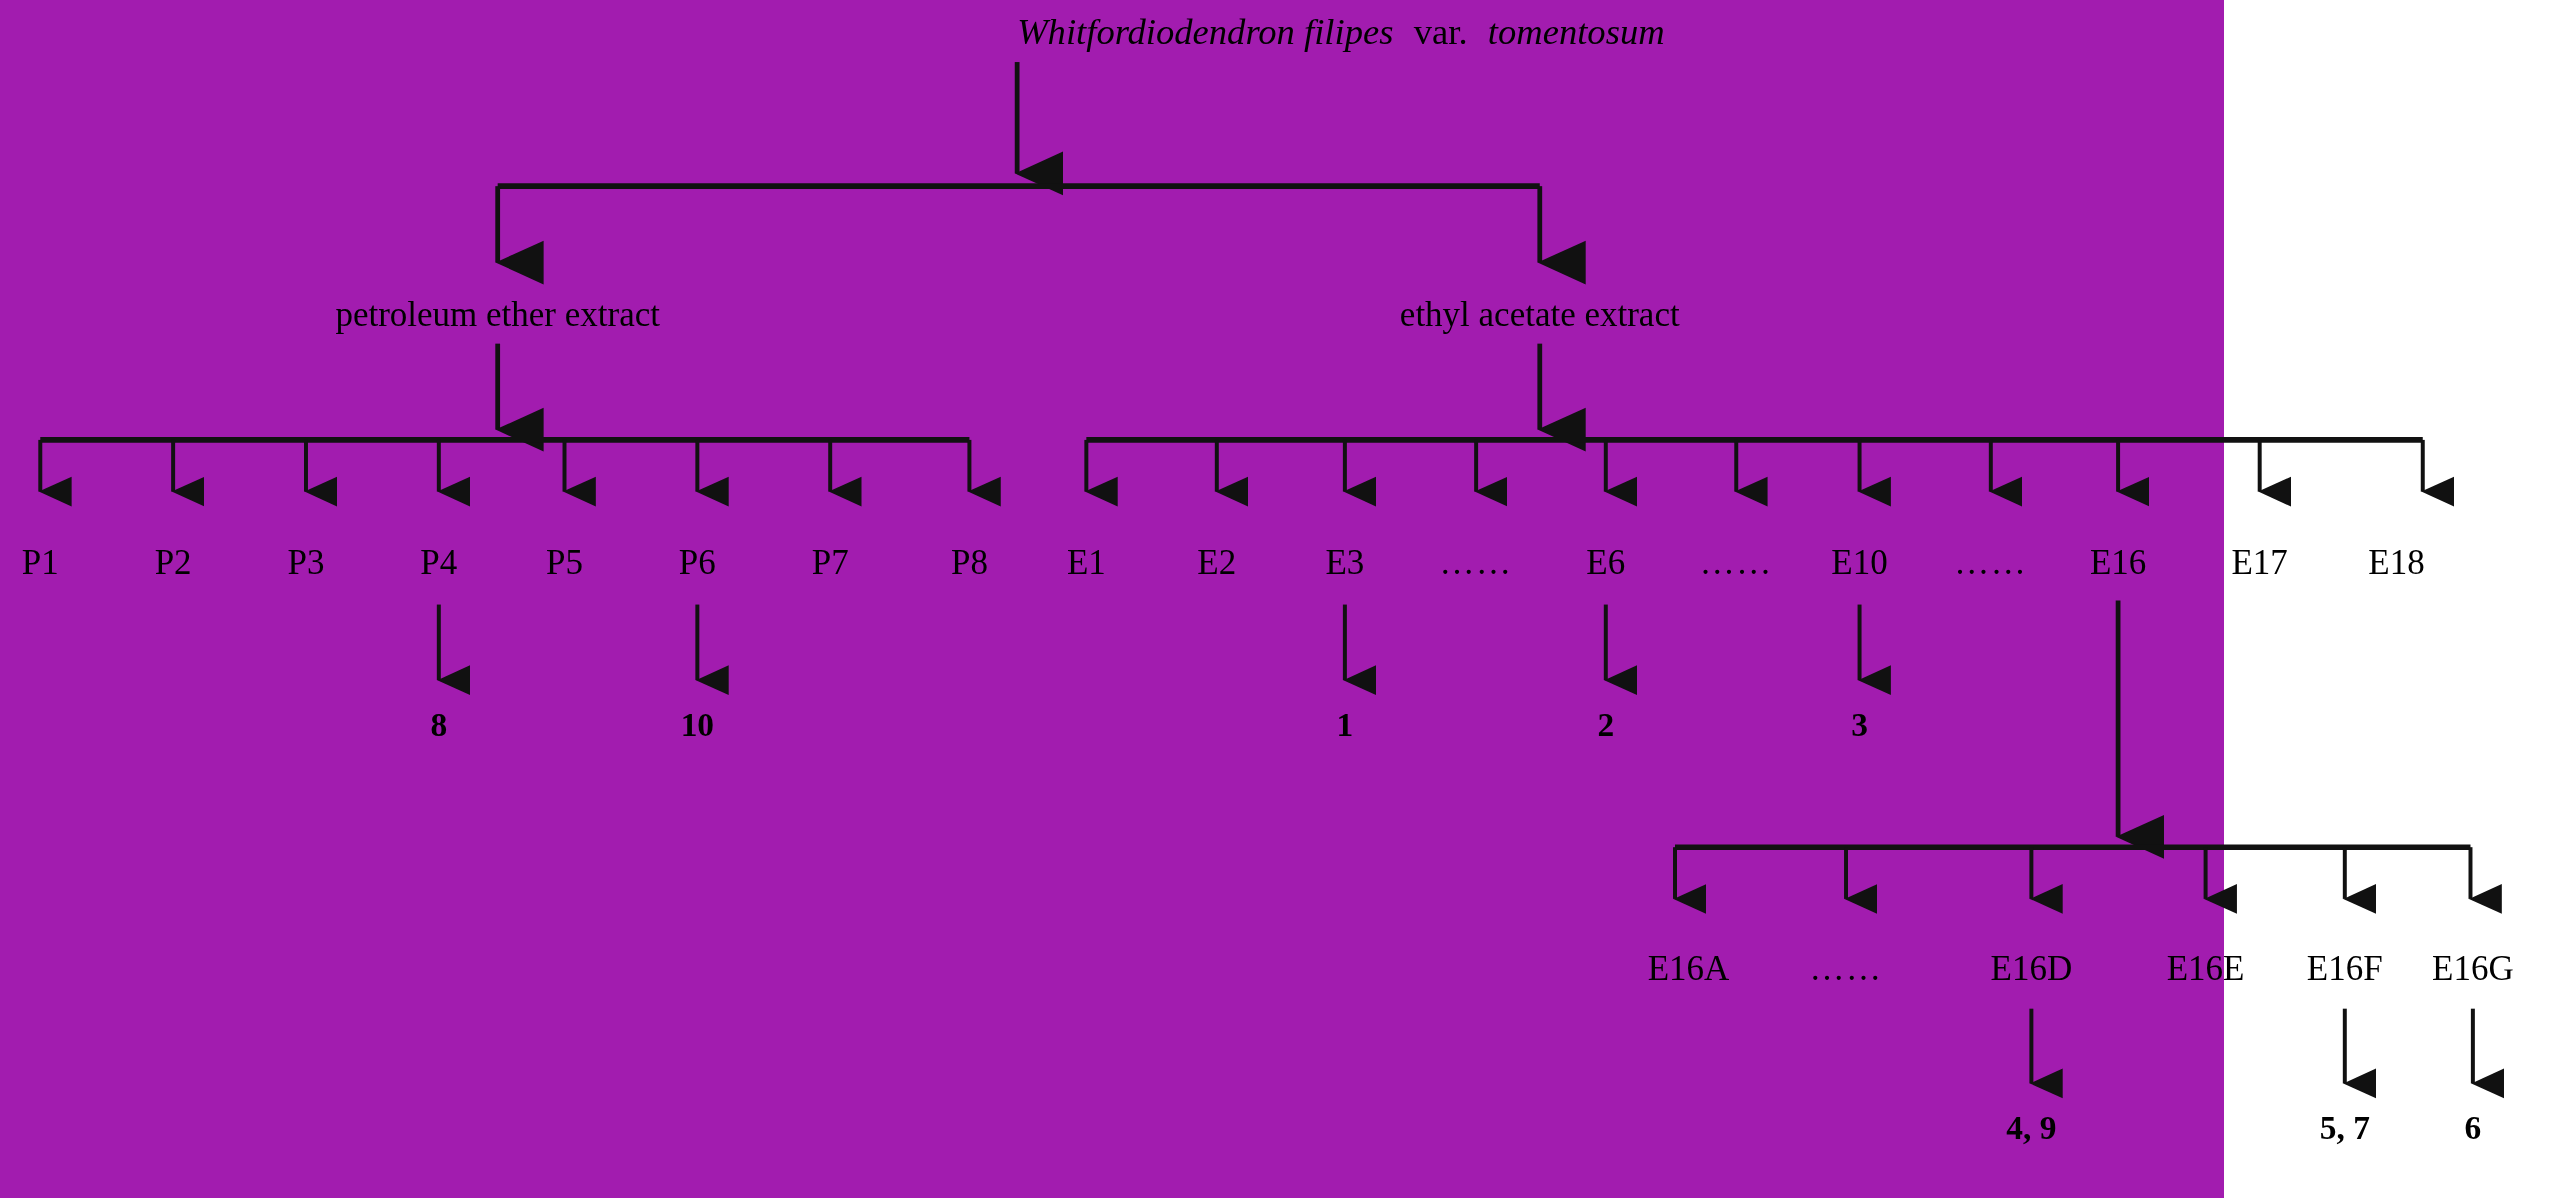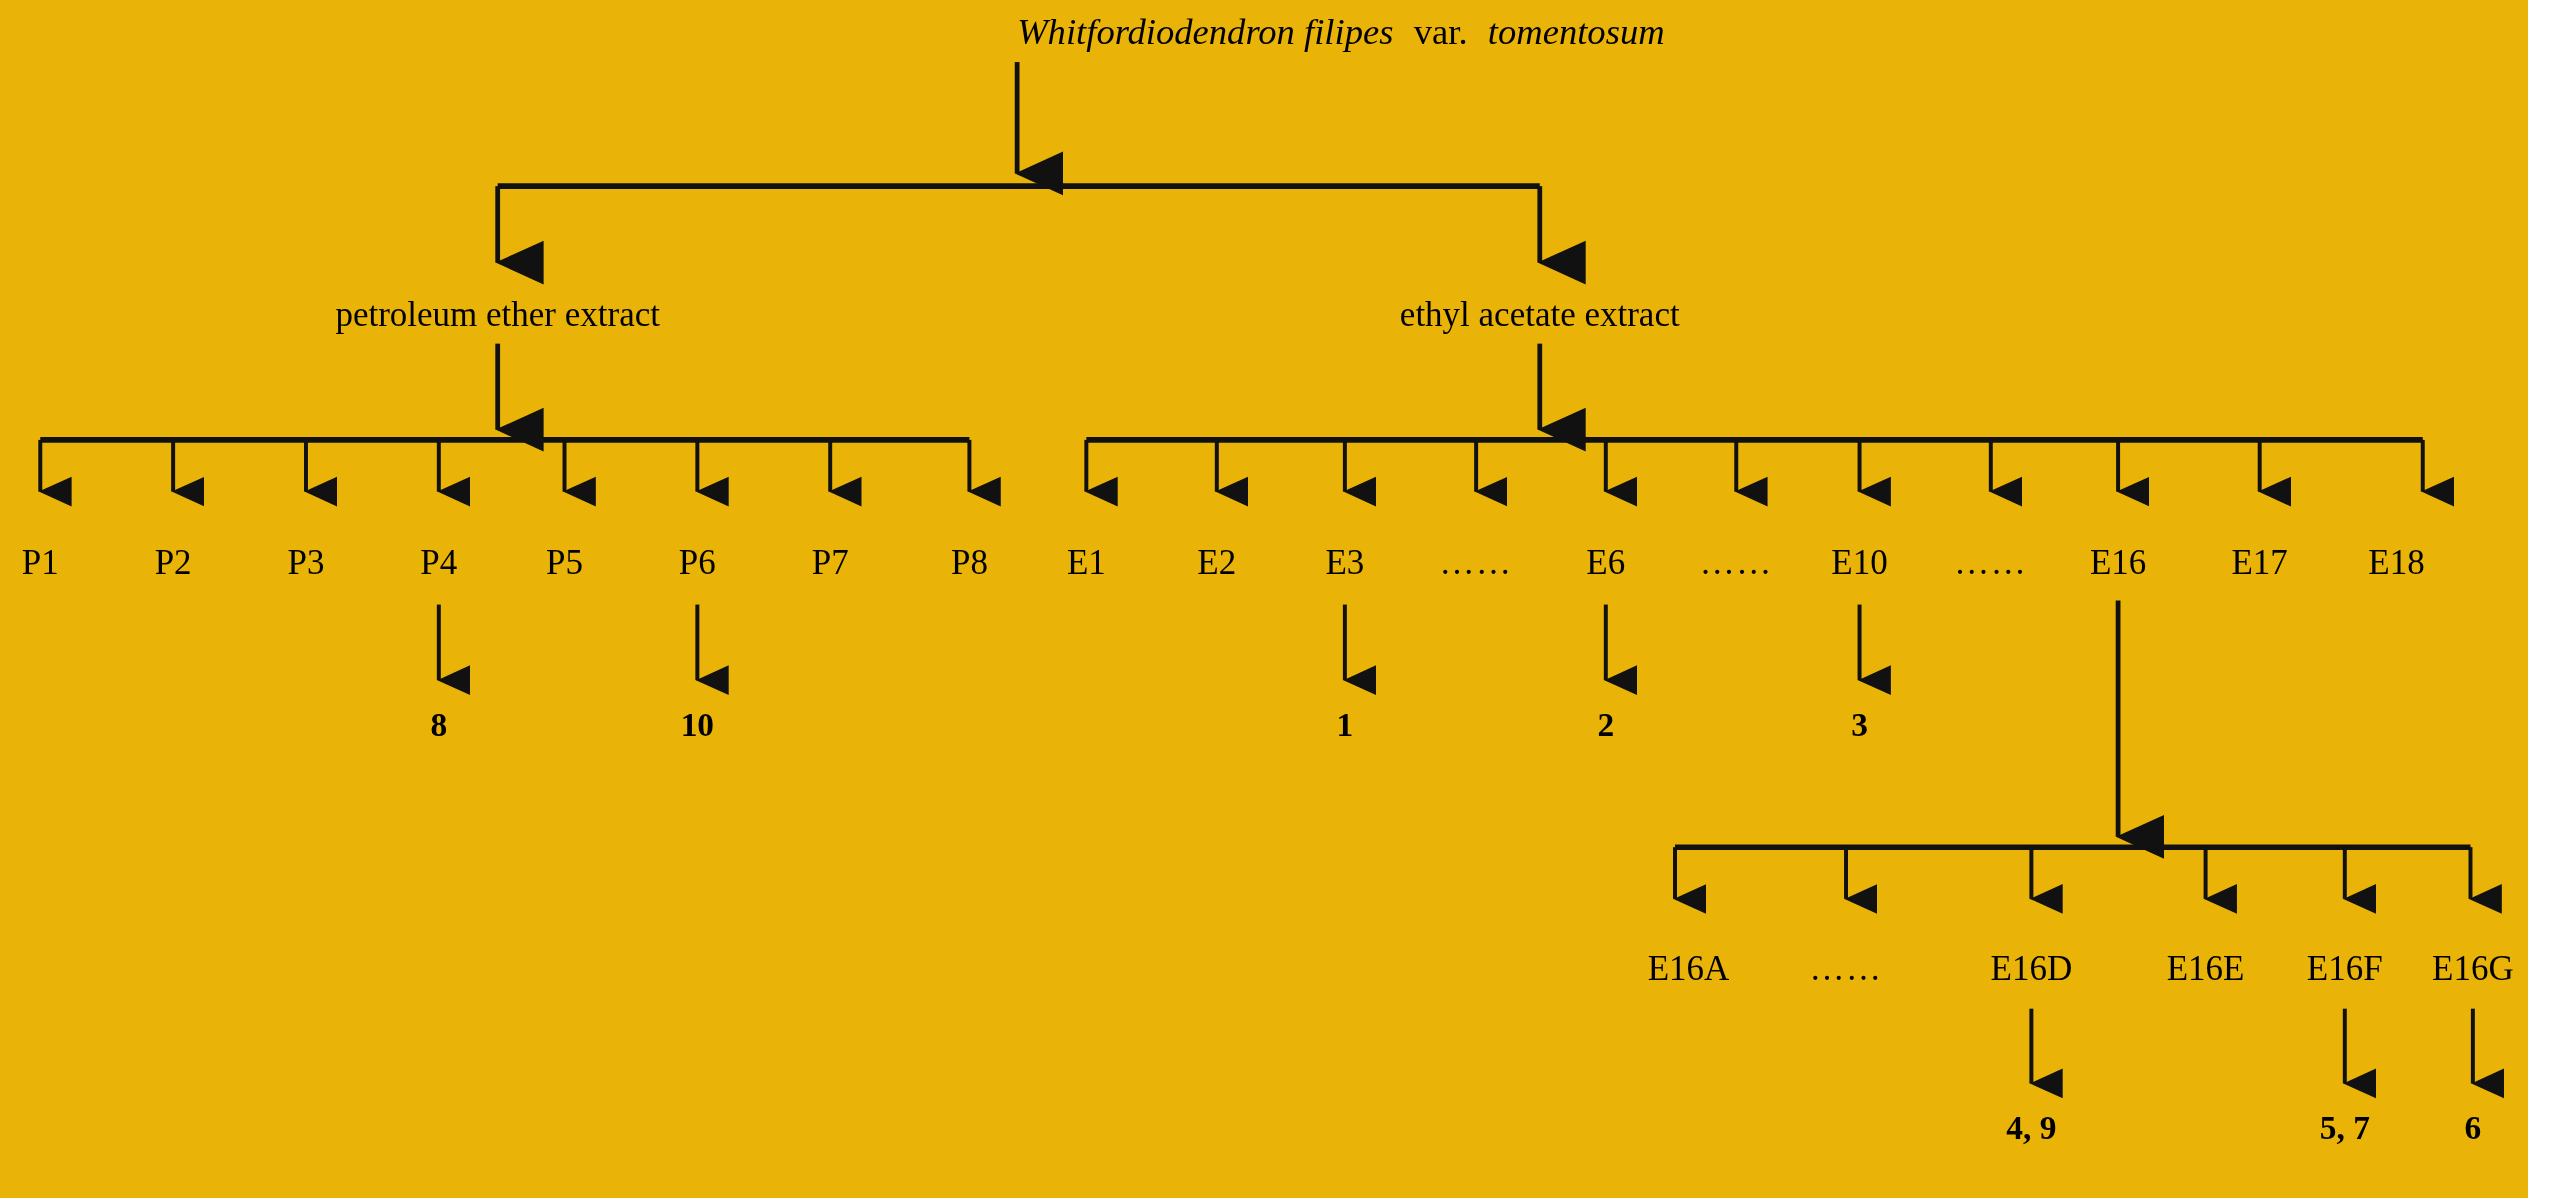--- a/index.html
+++ b/index.html
@@ -2,21 +2,21 @@
 <html style="font-size:12.7px"><head>
 <meta charset="utf-8">
 <style>
   html,body{margin:0;padding:0;background:#ffffff;}
   body{
     width:2576px;height:1198px;
     font-family:"Liberation Serif","DejaVu Serif",serif;
     color:#000000;
     overflow:hidden;
   }
-  #stage{position:relative;width:2528px;height:1198px;background:#eab308;}
+  #stage{position:relative;width:2224px;height:1198px;background:#a21caf;}
   #diagram{position:absolute;inset:0;width:2576px;height:1198px;display:block;}
   text{font-family:"Liberation Serif","DejaVu Serif",serif;fill:#000000;}
   .t-title{font-size:46px;font-style:italic;}
   .t-title-roman{font-size:46px;font-style:normal;}
   .t-extract{font-size:44px;}
   .t-frac{font-size:44px;}
   .t-dots{font-size:44px;letter-spacing:2px;}
   .t-cmpd{font-size:42px;font-weight:bold;}
   .bar{stroke:#111111;stroke-width:7;fill:none;stroke-linecap:butt;}
   .stem{stroke:#111111;stroke-width:6;fill:none;}

